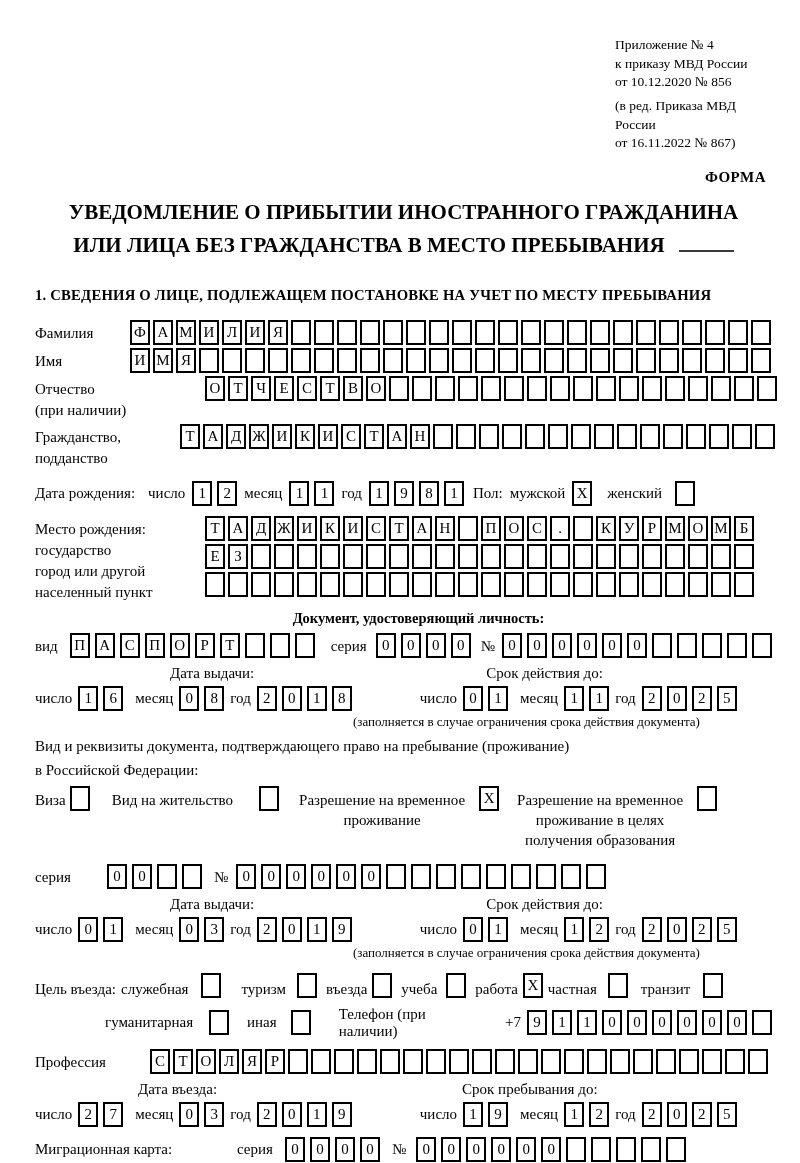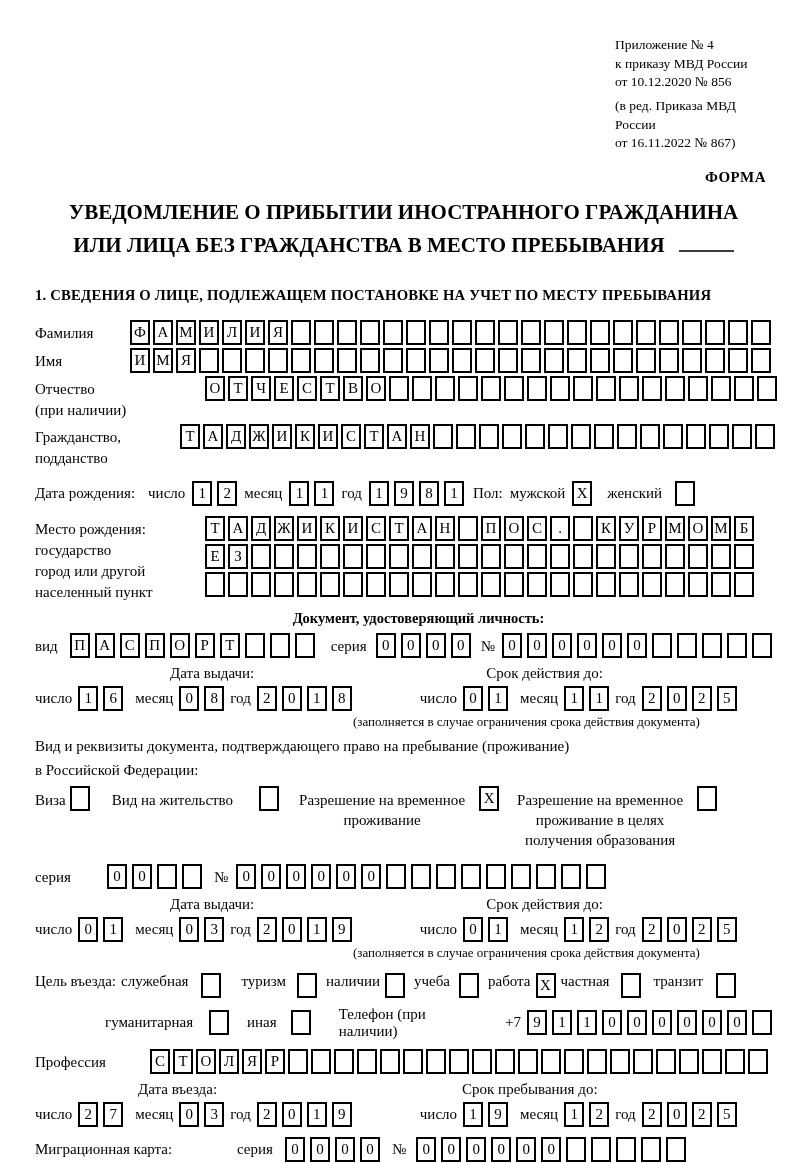--- a/index.html
+++ b/index.html
@@ -35,21 +35,21 @@
   .center-b{font-weight:bold;text-align:center;font-size:14.5px;margin:7px 0 6px 30px;}
 
   .heads{display:flex;font-size:15px;margin-top:7px;margin-bottom:4px;}
   .drow{display:flex;align-items:center;gap:6px;font-size:15px;}
   .note{font-size:13px;margin:3px 0 8px 318px;}
 
   .pline{font-size:15px;margin:7px 0;}
   .visa-row{display:flex;align-items:flex-start;font-size:15px;margin-top:6px;margin-bottom:14px;}
   .visa-row .opt-label{padding-top:4px;line-height:20px;}
   .visa-row .centered{text-align:center;line-height:20px;padding-top:4px;}
-  .purpose{display:flex;align-items:flex-start;gap:5px;font-size:15px;margin-top:12px;}
+  .purpose{display:flex;align-items:flex-end;gap:5px;font-size:15px;margin-top:12px;}
   .purpose2{display:flex;align-items:center;gap:6px;font-size:15px;margin-top:8px;margin-left:70px;}
   .mcrow{display:flex;align-items:center;gap:6px;font-size:15px;margin-top:10px;margin-bottom:6px;}
 </style>
 </head>
 <body>
 
 <div class="page">
 
   <div class="top-right">
     <div>Приложение № 4</div>
@@ -491,21 +491,21 @@
       </span>
   </div>
   <div class="note">(заполняется в случае ограничения срока действия документа)</div>
 
   <div class="purpose">
     <span>Цель въезда:</span>
     <span>служебная</span>
     <span class="cell" style="margin-left:8px;"></span>
     <span style="margin-left:15px;">туризм</span>
     <span class="cell" style="margin-left:6px;"></span>
-    <span style="margin-left:4px;">наличии</span>
+    <span style="margin-left:4px;">въезда</span>
     <span class="cell"></span>
     <span style="margin-left:4px;">учеба</span>
     <span class="cell" style="margin-left:4px;"></span>
     <span style="margin-left:4px;">работа</span>
     <span class="cell">X</span>
     <span>частная</span>
     <span class="cell" style="margin-left:6px;"></span>
     <span style="margin-left:8px;">транзит</span>
     <span class="cell" style="margin-left:8px;"></span>
   </div>

